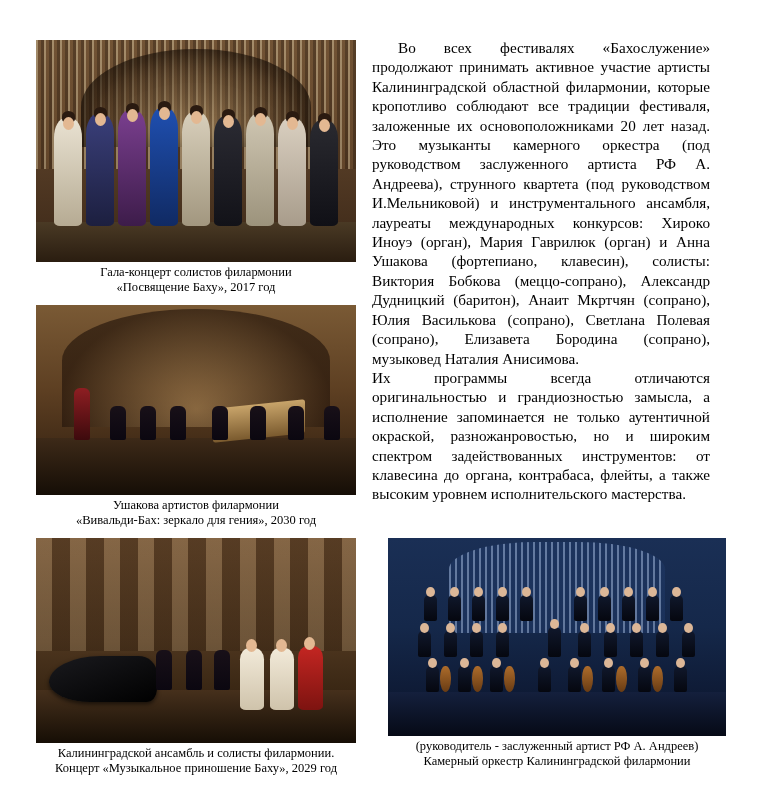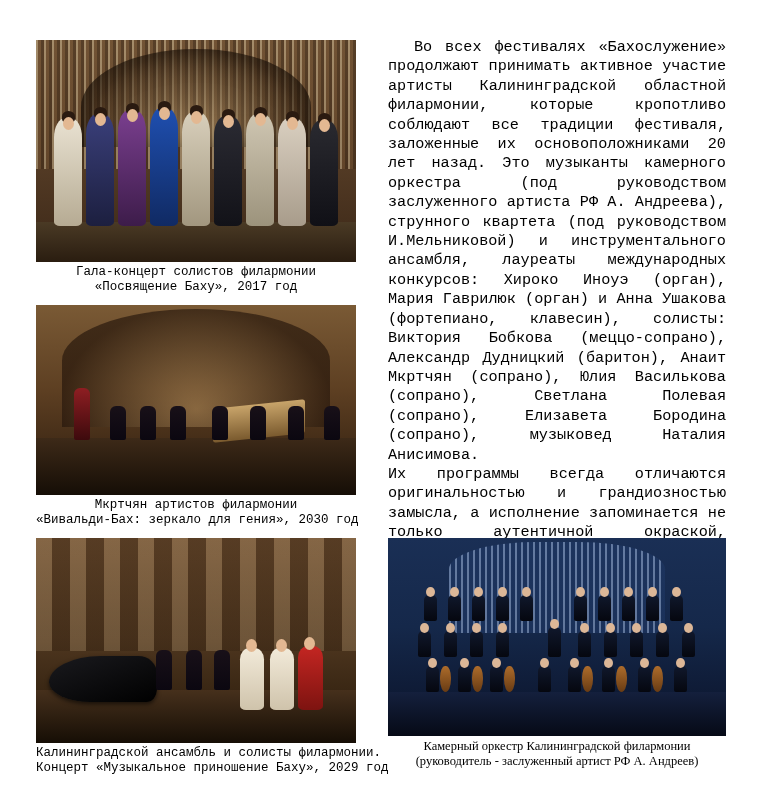--- a/index.html
+++ b/index.html
@@ -24,48 +24,46 @@
 
   
   .left-col {
     position: absolute;
     left: 36px;
     top: 40px;
     width: 320px;
   }
   .figure {
     margin: 0 0 6px 0;
-    font-family: Liberation Mono, monospace;
   }
   .caption {
     text-align: center;
     font-size: 12.5px;
     line-height: 15px;
     margin-top: 3px;
     margin-bottom: 10px;
   }
   .caption div { white-space: nowrap; }
 
   
   .photo {
     position: relative;
     overflow: hidden;
     background: #2b1a12;
   }
 
   
   .right-col {
     position: absolute;
-    left: 388px;
+    left: 372px;
     top: 38px;
     width: 338px;
     font-size: 15.2px;
     line-height: 19.4px;
     text-align: justify;
-    font-family: Liberation Mono, monospace;
   }
   .right-col p {
     margin: 0;
   }
   .indent { text-indent: 26px; }
 
   
   .right-photo-wrap {
     position: absolute;
     left: 388px;
@@ -283,21 +281,21 @@
         <div class="musician" style="left:38px;height:52px;background:linear-gradient(180deg,#8e1e22,#3d0a0d);"></div>
         <div class="musician" style="left:74px;"></div>
         <div class="musician" style="left:104px;"></div>
         <div class="musician" style="left:134px;"></div>
         <div class="musician" style="left:176px;"></div>
         <div class="musician" style="left:214px;"></div>
         <div class="musician" style="left:252px;"></div>
         <div class="musician" style="left:288px;"></div>
       </div>
       <figcaption class="caption">
-        <div>Мкртчян артистов филармонии</div>
+        <div>Ушакова артистов филармонии</div>
         <div>«Вивальди-Бах: зеркало для гения», 2030 год</div>
       </figcaption>
     </figure>
 
     <figure class="figure">
       <div class="photo p3">
         <div class="p3bg"></div>
         <div class="p3arches"></div>
         <div class="p3floor"></div>
         <div class="grand-piano"></div>
@@ -417,20 +415,20 @@
       <div class="cello" style="left:228px;bottom:22%;"></div>
       <div class="player" style="left:250px;bottom:22%;">
           <span class="face"></span>
         </div>
       <div class="cello" style="left:264px;bottom:22%;"></div>
       <div class="player" style="left:286px;bottom:22%;">
           <span class="face"></span>
         </div>
     </div>
     <figcaption class="caption">
+      <div>(руководитель - заслуженный артист РФ А. Андреев)</div>
       <div>Камерный оркестр Калининградской филармонии</div>
-      <div>(руководитель - заслуженный артист РФ А. Андреев)</div>
     </figcaption>
   </div>
 
   <div class="page-number">23</div>
 
 </div>
 
 </body></html>

